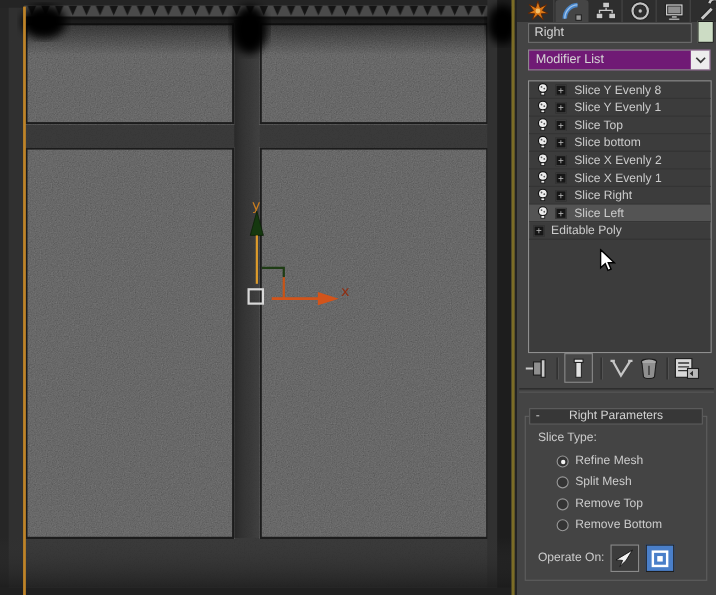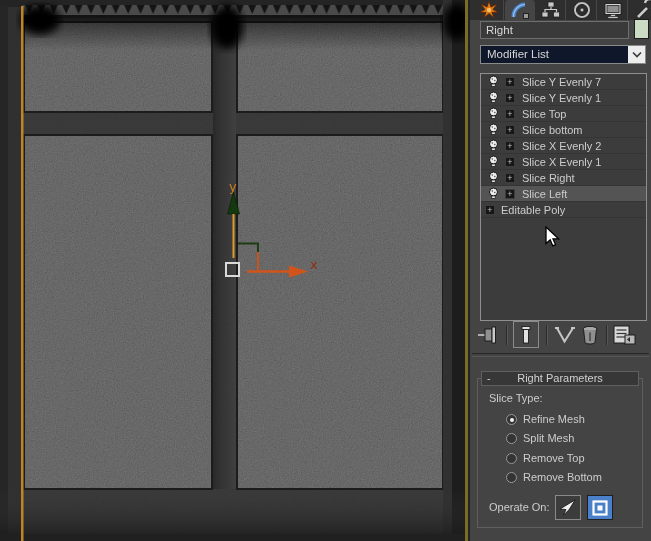--- a/index.html
+++ b/index.html
@@ -10,21 +10,21 @@
 
   
   #cmdpanel { left:470px; top:0; width:181px; height:405px; background:#444444; }
   #tabstrip { left:0; top:0; width:181px; height:20px; background:#2e2e2e; }
   .tab { position:absolute; top:0; width:30px; height:20px; display:flex; align-items:center; justify-content:center; border-right:1px solid #464646; }
   .tab.active { background:#454545; border-radius:3px 3px 0 0; border-right:none; }
 
   #namefield { left:10px; top:21px; width:149px; height:18px; background:#3a3a3a; border:1px solid #6f6f6f; color:#d6d6d6; font-size:11.5px; line-height:16px; padding-left:5px; }
   #colorswatch { left:164px; top:19px; width:15px; height:20px; border:1px solid #1c1c1c; }
 
-  #modlist { left:10px; top:45px; width:166px; height:19px; background:#0f172a; border:1px solid #8a8a8a; color:#d6d6d6; font-size:11.5px; line-height:17px; padding-left:6px; }
+  #modlist { left:10px; top:45px; width:166px; height:19px; background:#701a75; border:1px solid #8a8a8a; color:#d6d6d6; font-size:11.5px; line-height:17px; padding-left:6px; }
   #modlist-arrow { right:0px; top:0px; width:17px; height:17px; background:#ededed; display:flex; align-items:center; justify-content:center; }
 
   #stacklist { left:10px; top:73px; width:167px; height:248px; background:#3c3c3c; border:1px solid #8f8f8f; }
   .stackrow { position:relative; width:100%; height:16px; border-bottom:1px solid #343434; color:#cccccc; font-size:11px; }
   .stackrow.selected { background:#545454; }
   .rowlabel { position:absolute; left:41px; top:2px; }
   .rowlabel.ep { left:20px; }
   .bulb { position:absolute; left:7px; top:1px; }
   .plusbox { position:absolute; left:24px; top:3px; width:10px; height:10px; background:#161616; border:1px solid #3e3e3e; color:#c0c0c0; font-size:9px; line-height:8px; text-align:center; }
   .plusbox.ep { left:4px; }
@@ -209,21 +209,21 @@
 
     <div class="abs" id="stacklist">
       <div class="stackrow">
         <svg class="bulb" width="11" height="14">
             <circle cx="5.5" cy="5" r="4" fill="#ececec" stroke="#111" stroke-width="1"></circle>
             <rect x="3.8" y="9" width="3.4" height="2.4" fill="#ececec" stroke="#111" stroke-width="0.7"></rect>
             <circle cx="4.3" cy="4" r="0.8" fill="#555"></circle>
             <circle cx="6.8" cy="5.5" r="0.8" fill="#555"></circle>
           </svg>
         <span class="plusbox">+</span>
-        <span class="rowlabel">Slice Y Evenly 7</span>
+        <span class="rowlabel">Slice Y Evenly 8</span>
       </div>
       <div class="stackrow">
         <svg class="bulb" width="11" height="14">
             <circle cx="5.5" cy="5" r="4" fill="#ececec" stroke="#111" stroke-width="1"></circle>
             <rect x="3.8" y="9" width="3.4" height="2.4" fill="#ececec" stroke="#111" stroke-width="0.7"></rect>
             <circle cx="4.3" cy="4" r="0.8" fill="#555"></circle>
             <circle cx="6.8" cy="5.5" r="0.8" fill="#555"></circle>
           </svg>
         <span class="plusbox">+</span>
         <span class="rowlabel">Slice Y Evenly 1</span>

